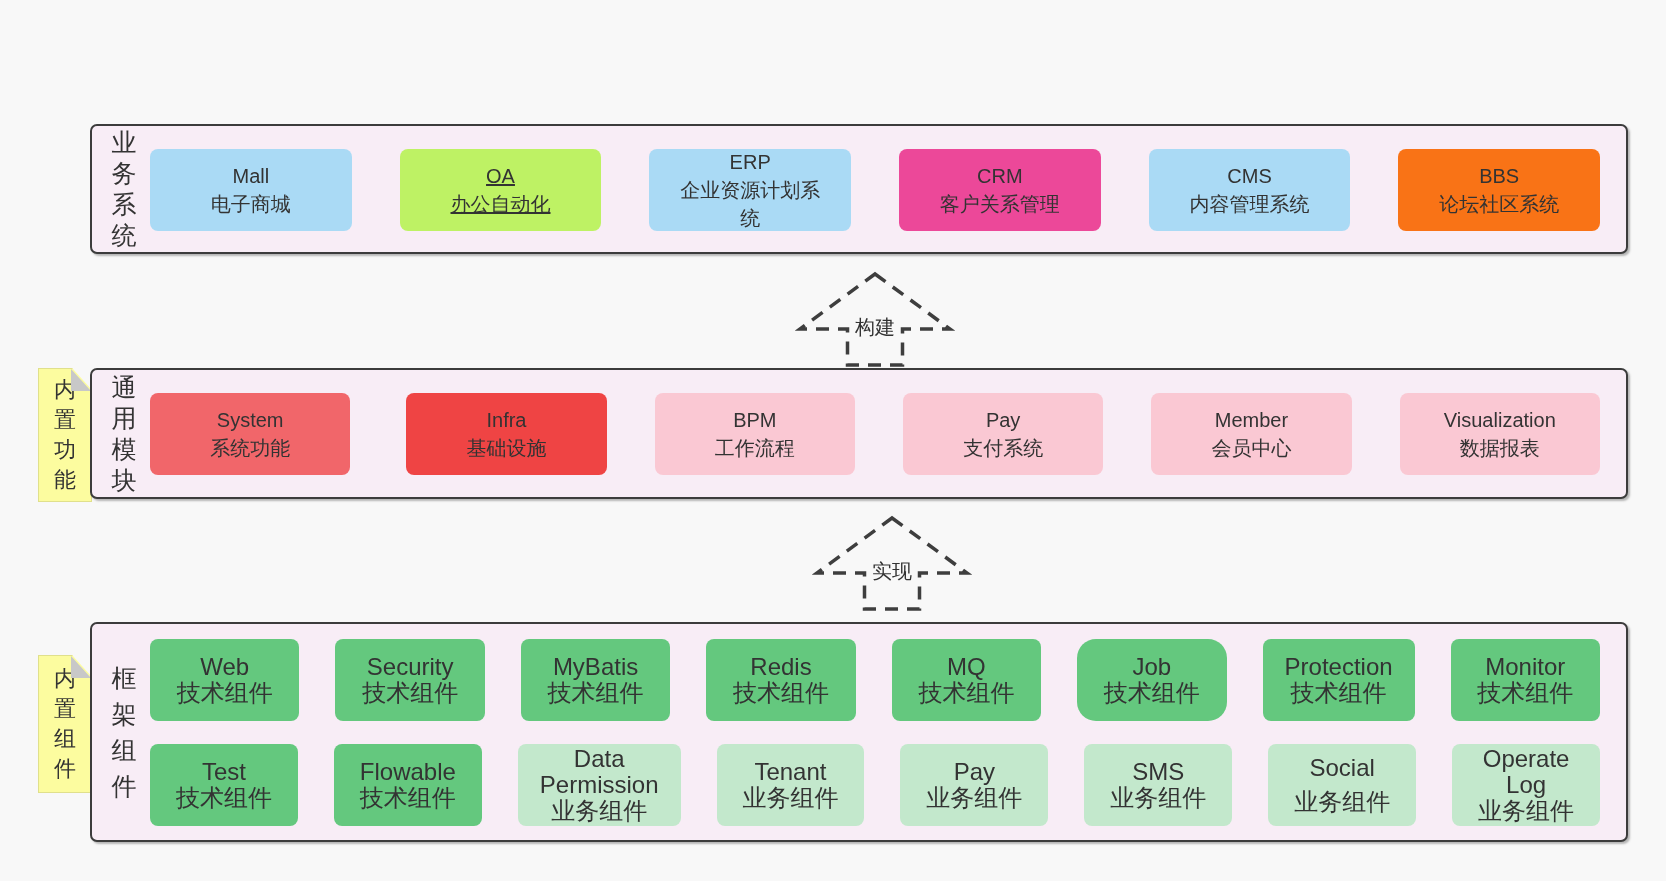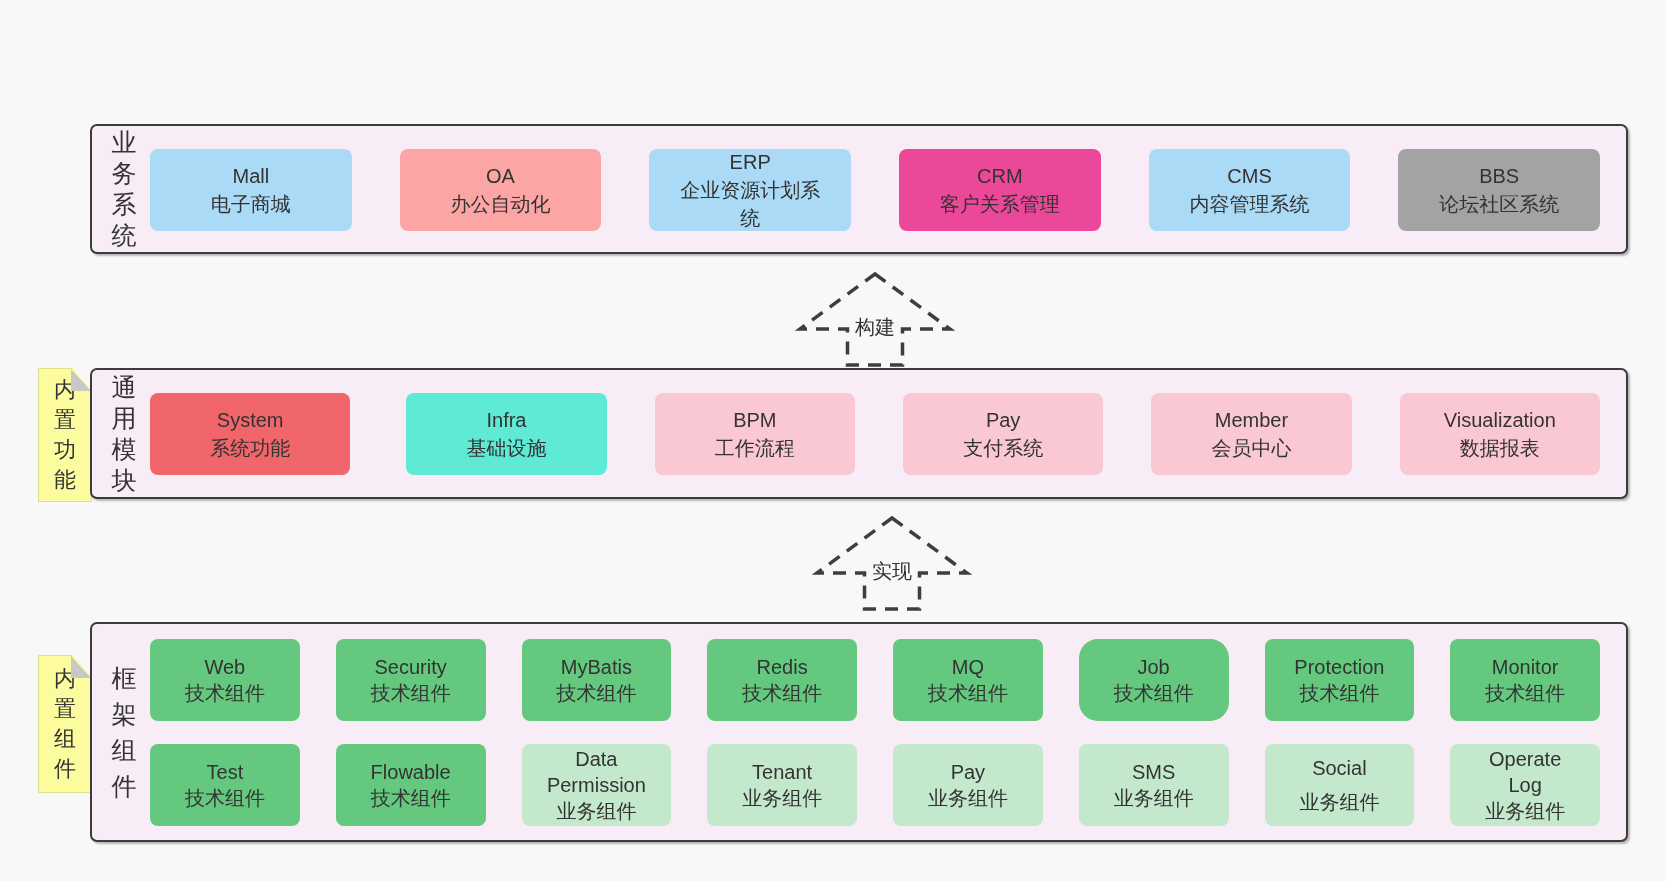--- a/index.html
+++ b/index.html
@@ -59,21 +59,21 @@
     border-radius: 8px;
     display: flex;
     flex-direction: column;
     align-items: center;
     justify-content: center;
     text-align: center;
     padding: 2px 22px;
     font-size: 20px;
     line-height: 28px;
   }
-  .layer-2 .box { font-size: 20px; line-height: 26px; }
+  .layer-2 .box { font-size: 24px; line-height: 26px; }
 
   
   .tag {
     position: absolute;
     left: 38px;
     width: 54px;
     background: #fcfc9f;
     border: 1px solid #e0e08c;
     clip-path: polygon(0 0, calc(100% - 20px) 0, 100% 22px, 100% 100%, 0 100%);
     display: flex;
@@ -139,37 +139,37 @@
         <span>业</span>
         <span>务</span>
         <span>系</span>
         <span>统</span>
       </div>
     <div class="box-row row-0">
         <div class="box" style="background: rgb(170, 218, 245);">
           <div>Mall</div>
           <div>电子商城</div>
         </div>
-        <div class="box" style="background: #fca5a5;">
+        <div class="box" style="background: #bef264; text-decoration: underline;">
           <div>OA</div>
           <div>办公自动化</div>
         </div>
         <div class="box" style="background: rgb(170, 218, 245);">
           <div>ERP</div>
           <div>企业资源计划系统</div>
         </div>
         <div class="box" style="background: #ec4899;">
           <div>CRM</div>
           <div>客户关系管理</div>
         </div>
         <div class="box" style="background: rgb(170, 218, 245);">
           <div>CMS</div>
           <div>内容管理系统</div>
         </div>
-        <div class="box" style="background: #a3a3a3;">
+        <div class="box" style="background: #f97316;">
           <div>BBS</div>
           <div>论坛社区系统</div>
         </div>
       </div>
   </section>
 
   <div class="arrow arrow-0">
     <svg viewBox="0 0 160 97">
       <polygon points="80,3 155,58 107.5,58 107.5,94 52.5,94 52.5,58 5,58" fill="#f8f8f8" stroke="#3e3e3e" stroke-width="3.5" stroke-dasharray="13 9"></polygon>
     </svg>
@@ -181,21 +181,21 @@
         <span>通</span>
         <span>用</span>
         <span>模</span>
         <span>块</span>
       </div>
     <div class="box-row row-0">
         <div class="box" style="background: rgb(241, 102, 106);">
           <div>System</div>
           <div>系统功能</div>
         </div>
-        <div class="box" style="background: #5eead4; margin-left: 8px;">
+        <div class="box" style="background: #ef4444; margin-left: 8px;">
           <div>Infra</div>
           <div>基础设施</div>
         </div>
         <div class="box" style="background: rgb(250, 200, 211);">
           <div>BPM</div>
           <div>工作流程</div>
         </div>
         <div class="box" style="background: rgb(250, 200, 211);">
           <div>Pay</div>
           <div>支付系统</div>

